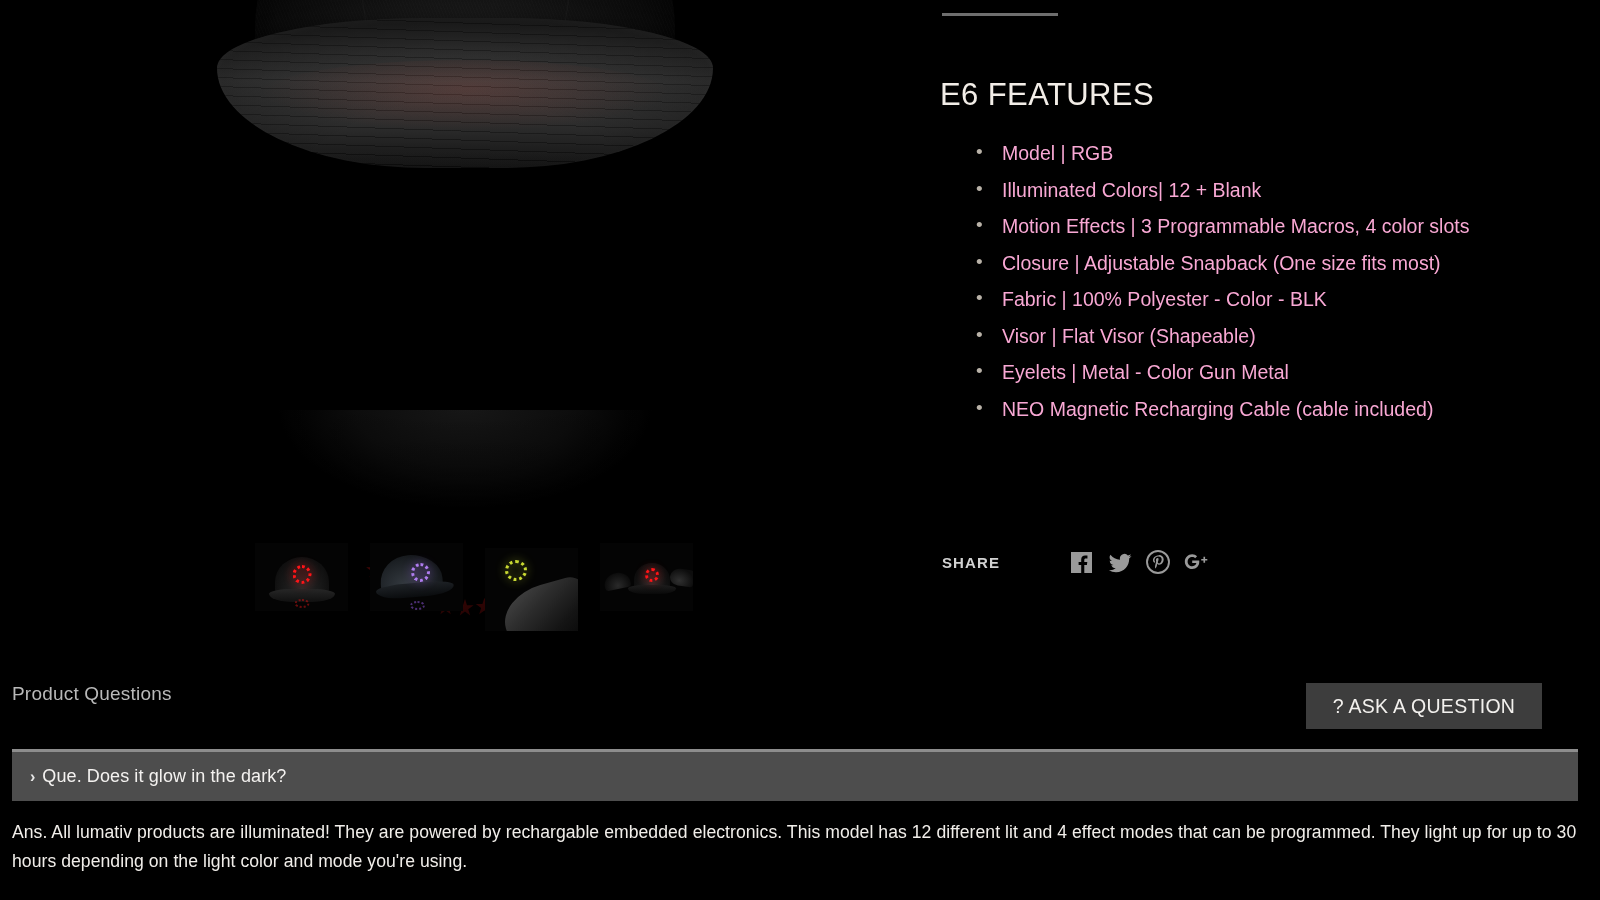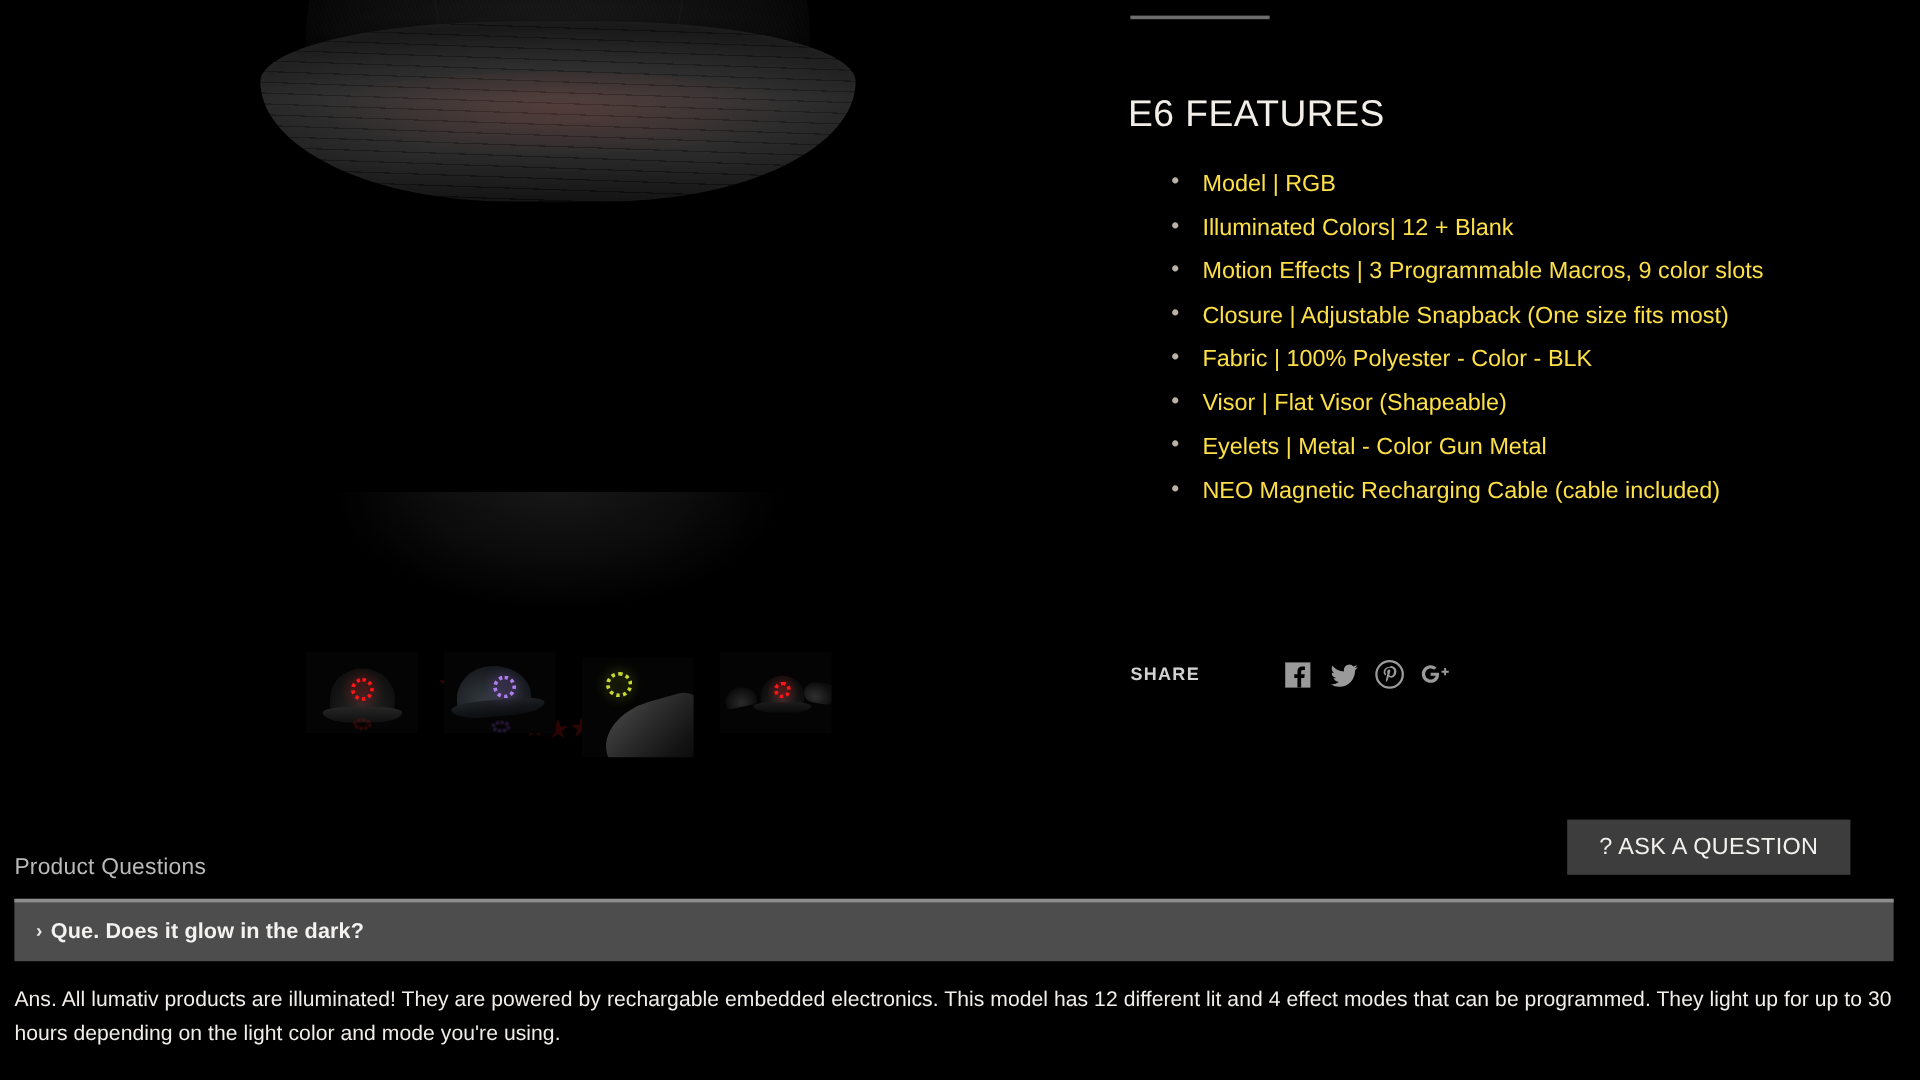--- a/index.html
+++ b/index.html
@@ -179,56 +179,56 @@
     color: #d7d7d7; padding-bottom: 9px; border-bottom: 3px solid #6e6e6e;
     cursor: pointer;
   }
   .feat-title {
     margin-top: 47px; font-size: 31px; font-weight: 400; letter-spacing: .4px;
     color: #f2ede7;
   }
   .feat-list { margin-top: 28px; list-style: none; }
   .feat-list li {
     position: relative; padding-left: 62px; margin-bottom: 12px;
-    font-size: 19.5px; line-height: 1.26; color: #fde047;
+    font-size: 19.5px; line-height: 1.26; color: #f9a8d4;
   }
   .feat-list li::before {
     content: "•"; position: absolute; left: 36px; top: -1px;
     color: #b9b2a8; font-size: 19px;
   }
   .share-row {
     position: absolute; left: 2px; top: 548px; display: flex; align-items: center;
   }
   .share-label {
     font-size: 15px; font-weight: 700; letter-spacing: 1.1px; color: #d2d2d2;
     margin-right: 68px;
   }
   .soc { width: 28px; height: 28px; margin-right: 10px; cursor: pointer; display: block; }
   .soc svg { display: block; }
 
   
   .q-head {
-    position: absolute; left: 12px; top: 712px;
+    position: absolute; left: 12px; top: 683px;
     font-size: 19px; color: #b9b9b9; letter-spacing: .2px;
   }
   .ask-btn {
     position: absolute; left: 1306px; top: 683px; width: 236px; height: 46px;
     background: #3d3d3d; color: #f3f1ee; border: none;
     font-family: "Liberation Sans", sans-serif;
     font-size: 19.5px; font-weight: 400; letter-spacing: .3px;
     cursor: pointer;
   }
   .q-bar {
     position: absolute; left: 12px; top: 749px; width: 1566px; height: 52px;
     background: #4d4d4d; border-top: 3px solid #8d8d8d;
     display: flex; align-items: center; padding-left: 18px;
     cursor: pointer;
   }
   .q-chev { color: #e8e8e8; font-size: 16px; margin-right: 7px; font-weight: 700; }
-  .q-text { color: #f4f2f0; font-size: 18px; font-weight: 700; letter-spacing: .1px; text-align: center; }
+  .q-text { color: #f4f2f0; font-size: 18px; font-weight: 400; letter-spacing: .1px; text-align: center; }
   .ans {
     position: absolute; left: 12px; top: 818px; width: 1566px;
     color: #f1eeea; font-size: 17.6px; font-weight: 400; line-height: 1.62;
     letter-spacing: .05px;
   }
 </style>
 </head>
 <body>
 
 <div class="page">
@@ -304,21 +304,21 @@
 
     <div class="tabs">
       <div class="tab">DESCRIPTION</div>
     </div>
 
     <h1 class="feat-title">E6 FEATURES</h1>
 
     <ul class="feat-list">
       <li>Model | RGB</li>
       <li>Illuminated Colors| 12 + Blank</li>
-      <li>Motion Effects |  3 Programmable Macros, 9 color slots</li>
+      <li>Motion Effects |  3 Programmable Macros, 4 color slots</li>
       <li>Closure |  Adjustable Snapback (One size fits most)</li>
       <li>Fabric |  100% Polyester - Color - BLK</li>
       <li>Visor |  Flat Visor (Shapeable)</li>
       <li>Eyelets | Metal - Color Gun Metal</li>
       <li>NEO Magnetic Recharging Cable  (cable included)</li>
     </ul>
 
     <div class="share-row">
       <span class="share-label">SHARE</span>
 

